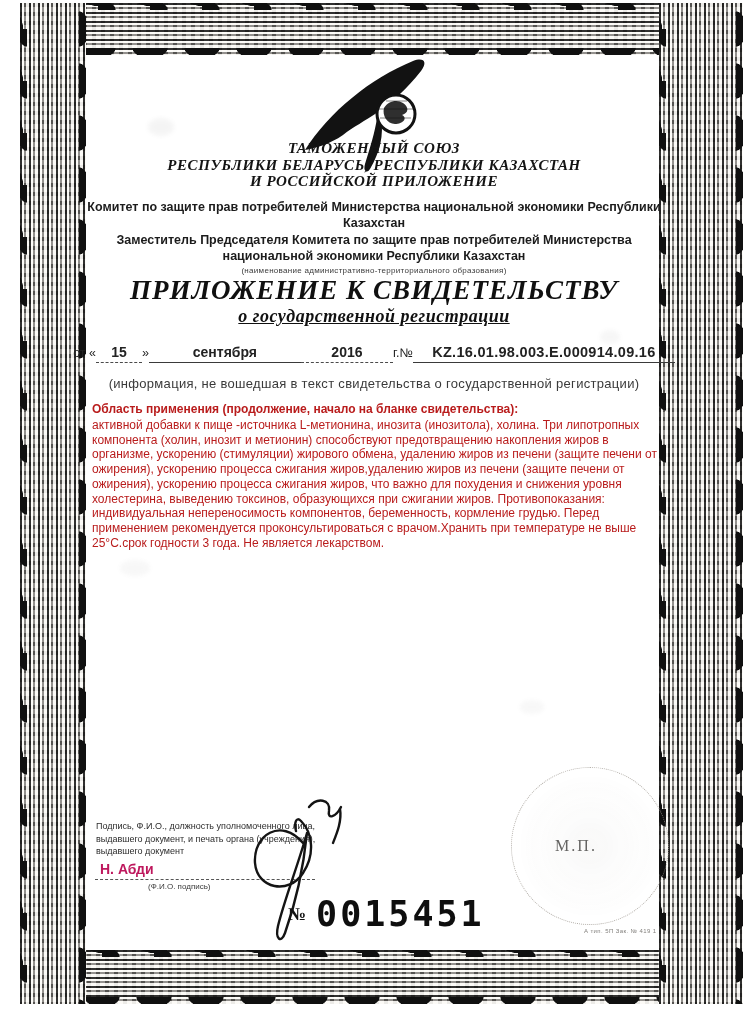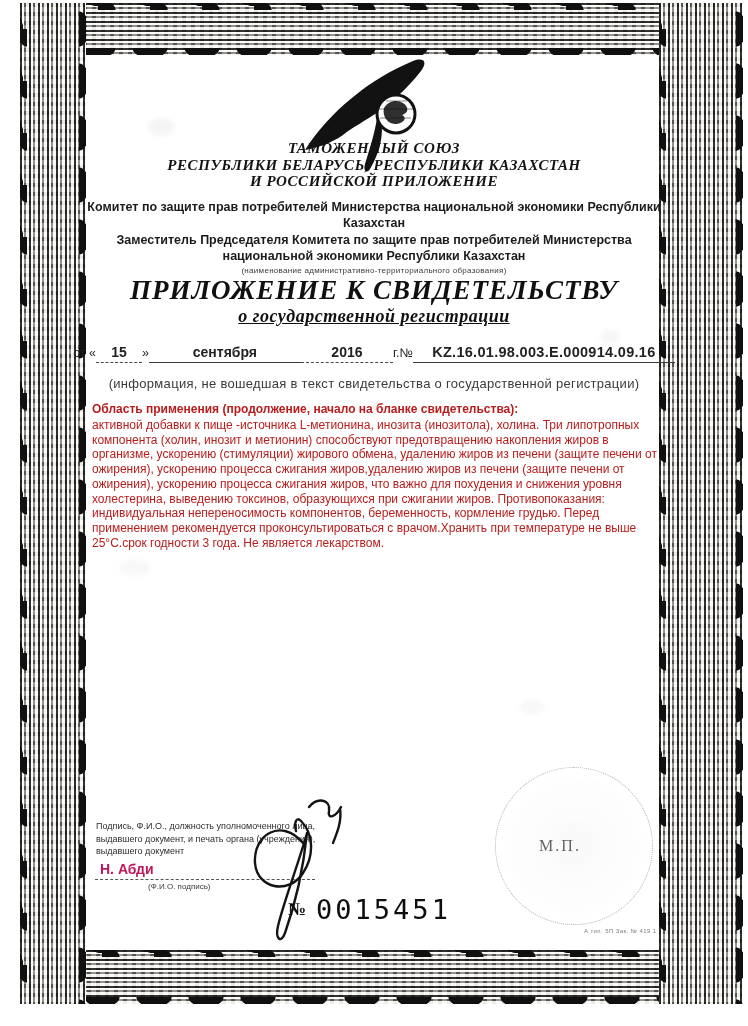--- a/index.html
+++ b/index.html
@@ -86,35 +86,35 @@
 
   
   .sig-caption{position:absolute;left:96px;top:820px;width:268px;font-size:9px;line-height:1.4;color:#2c2c2c;}
   .sig-name{position:absolute;left:100px;top:861px;font-size:14px;font-weight:bold;color:#be185d;}
   .sig-rule{position:absolute;left:95px;top:879px;width:220px;border-top:1.5px dashed #555;}
   .sig-undercap{position:absolute;left:148px;top:882px;font-size:8px;color:#3a3a3a;}
   .sig-stroke{position:absolute;left:243px;top:793px;width:135px;height:165px;}
 
   
   .stamp{
-    position:absolute;left:495px;top:767px;width:156px;height:156px;border-radius:50%;
+    position:absolute;left:511px;top:767px;width:156px;height:156px;border-radius:50%;
     border:1.5px dotted #9a948c;opacity:.75;
     display:flex;align-items:center;justify-content:center;
     background:radial-gradient(circle at 50% 50%, rgba(120,115,108,.06), rgba(120,115,108,0) 70%);
   }
   .stamp .mp{
     font-family:"Liberation Serif", serif;font-size:16px;letter-spacing:2px;color:#31302e;
     transform:translateX(-14px);
   }
 
   
   .serial-row{position:absolute;left:288px;top:894px;display:flex;align-items:center;gap:10px;}
   .serial-row .no{font-family:"Liberation Serif", serif;font-weight:bold;font-size:18px;color:#111;}
   .serial-row .digits{
-    font-family:"DejaVu Sans Mono", monospace;font-weight:normal;font-size:27px;
+    font-family:"DejaVu Sans Mono", monospace;font-weight:bold;font-size:35px;
     letter-spacing:3px;color:#0e0e0e;
   }
   .print-mark{position:absolute;left:584px;top:928px;font-size:6px;color:#6d6a66;letter-spacing:.4px;opacity:.85;}
 
   
   .speck{position:absolute;border-radius:50%;background:#777;filter:blur(2px);}
   .sp1{left:148px;top:118px;width:26px;height:18px;opacity:.07;}
   .sp2{left:600px;top:330px;width:20px;height:14px;opacity:.06;}
   .sp3{left:120px;top:560px;width:30px;height:16px;opacity:.05;}
   .sp4{left:520px;top:700px;width:24px;height:14px;opacity:.05;}

